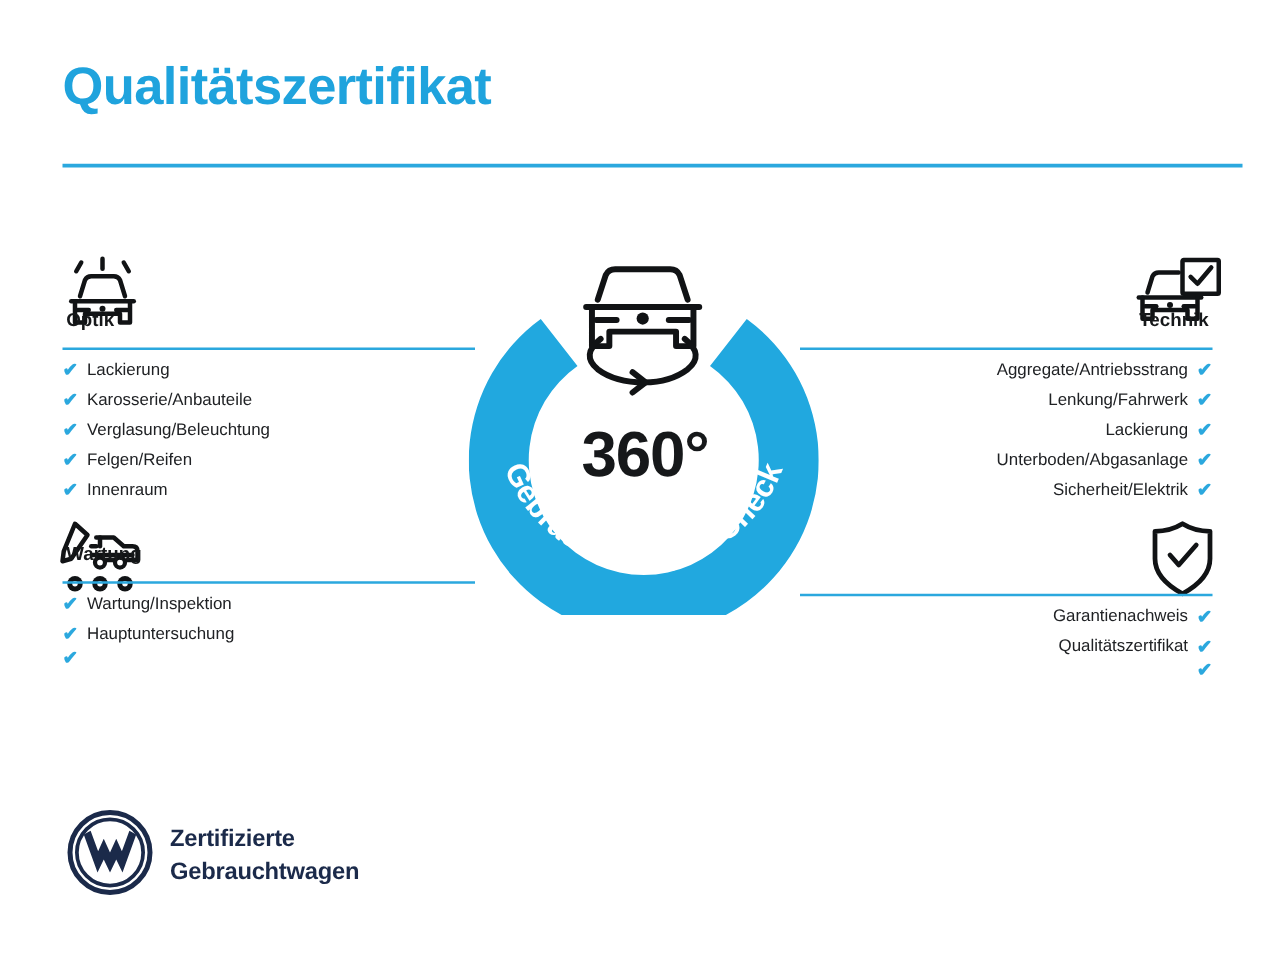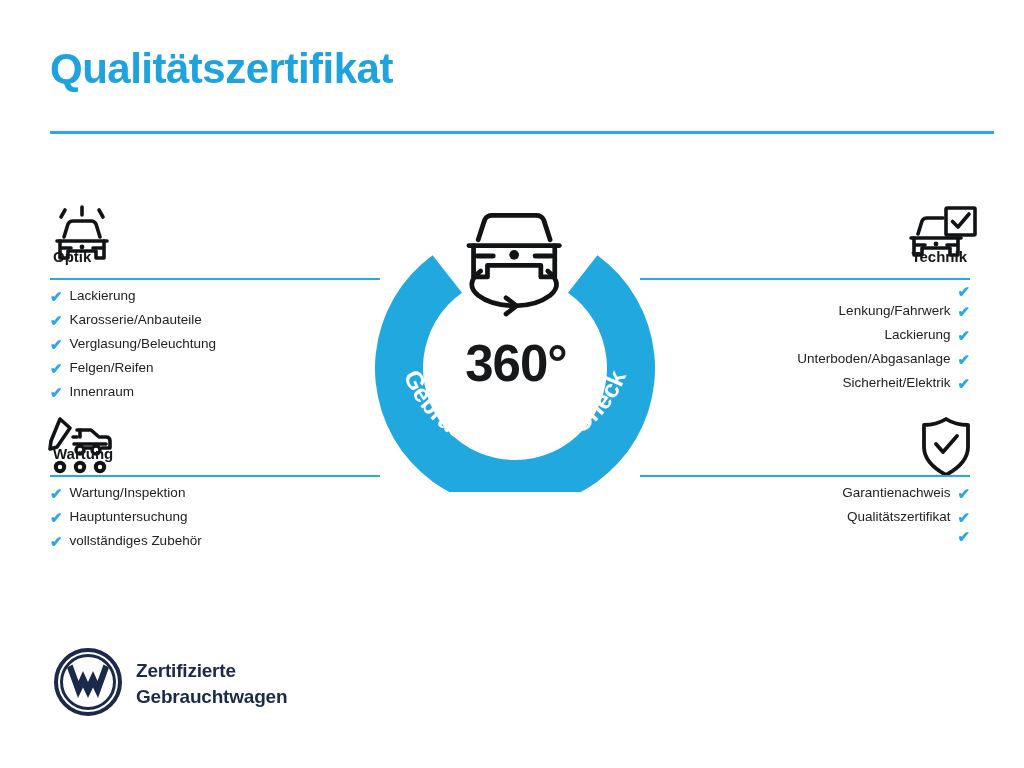--- a/index.html
+++ b/index.html
@@ -216,37 +216,36 @@
       <circle cx="56" cy="53" r="6.2"></circle>
     </g>
     <g fill="#ffffff">
       <circle cx="16" cy="53" r="2.2"></circle>
       <circle cx="36" cy="53" r="2.2"></circle>
       <circle cx="56" cy="53" r="2.2"></circle>
     </g>
   </svg>
 </div>
 
-<div class="block block-left" style="top:437px;">
+<div class="block block-left" style="top:427px;">
   <div class="sec-head">
     <div class="sec-title">Wartung</div>
     <div class="sec-underline"></div>
   </div>
   <ul class="items">
     <li class="item">
         <span class="check">✔</span>
         <span>Wartung/Inspektion</span>
       </li>
     <li class="item">
         <span class="check">✔</span>
         <span>Hauptuntersuchung</span>
       </li>
     <li class="item">
         <span class="check">✔</span>
-        <span>vollständiges Zubehör</span>
       </li>
   </ul>
 </div>
 
 <div class="sec-icon icon-technik">
   <svg viewBox="0 0 76 66" width="76" height="66">
     <g fill="none" stroke="#111315" stroke-width="3.6" stroke-linecap="round" stroke-linejoin="round">
       <path d="M14 30 L18 17 Q19.5 14 23 14 L39 14"></path>
       <path d="M7 34 L57 34"></path>
       <path d="M10 34 L10 51 L18 51 L18 44 L46 44 L46 51 L54 51 L54 34"></path>
@@ -259,20 +258,21 @@
   </svg>
 </div>
 
 <div class="block block-right" style="top:240px;">
   <div class="sec-head">
     <div class="sec-title">Technik</div>
     <div class="sec-underline"></div>
   </div>
   <ul class="items">
     <li class="item">
+        <span>Aggregate/Antriebsstrang</span>
         <span class="check">✔</span>
       </li>
     <li class="item">
         <span>Lenkung/Fahrwerk</span>
         <span class="check">✔</span>
       </li>
     <li class="item">
         <span>Lackierung</span>
         <span class="check">✔</span>
       </li>

